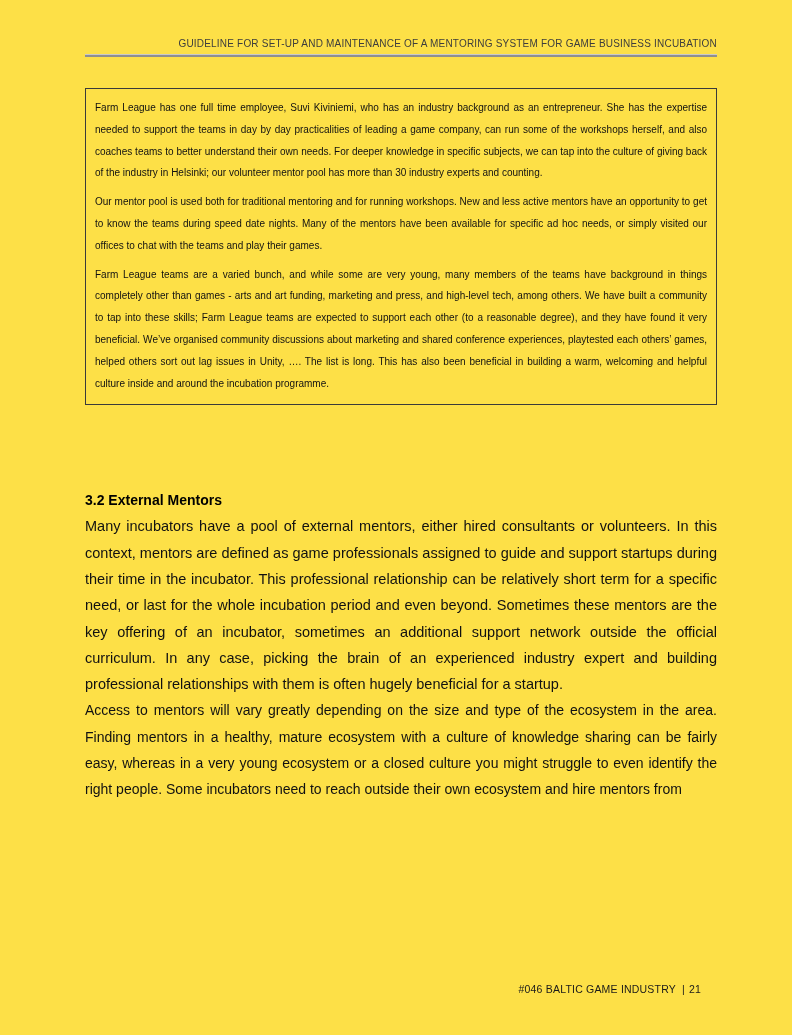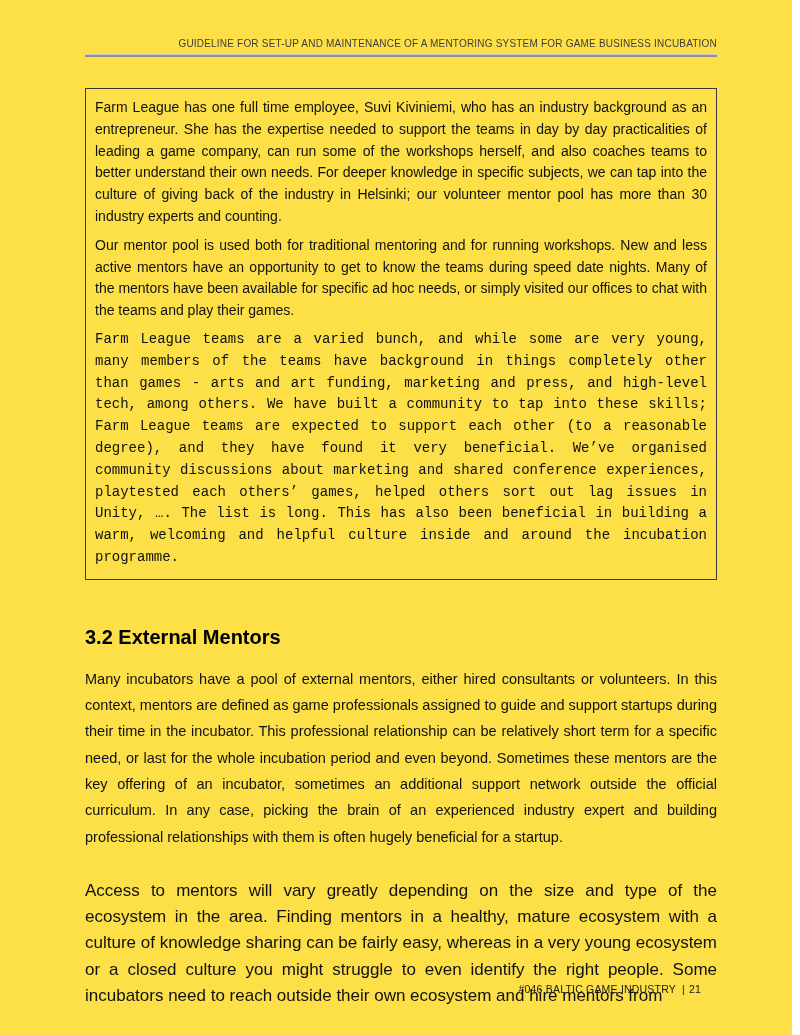--- a/index.html
+++ b/index.html
@@ -44,51 +44,50 @@
     border: 1px solid #3a3a3a;
     padding: 8px 9px 10px 9px;
   }
   .case-study-title {
     font-weight: bold;
     font-size: 15px;
     margin: 2px 0 9px 0;
     color: #000000;
   }
   .case-study-box p {
-    font-size: 14px;
+    font-size: 10px;
     line-height: 21.8px;
     text-align: justify;
     margin: 0 0 7px 0;
     color: #111111;
   }
-  .case-study-box p:last-child { margin-bottom: 0; font-family: Liberation Mono, monospace; }
+  .case-study-box p:last-child { margin-bottom: 0; }
 
   
   .section-heading {
-    margin-top: 46px;
-    font-size: 20px;
+    margin-top: 87px;
+    font-size: 14px;
     font-weight: bold;
     color: #000000;
   }
   .section-paragraph {
-    margin-top: 17px;
+    margin-top: 5px;
     font-size: 14.5px;
     line-height: 26.3px;
     text-align: justify;
     color: #111111;
   }
   .subsection-heading {
     margin-top: 33px;
     font-size: 14.5px;
     font-weight: bold;
     color: #7f7f7f;
   }
   .subsection-paragraph {
-    margin-top: 28px;
-    font-size: 17px;
+    font-size: 14px;
     line-height: 26.3px;
     text-align: justify;
     color: #111111;
   }
 
   
   .doc-footer {
     position: absolute;
     right: 91px;
     bottom: 40px;

